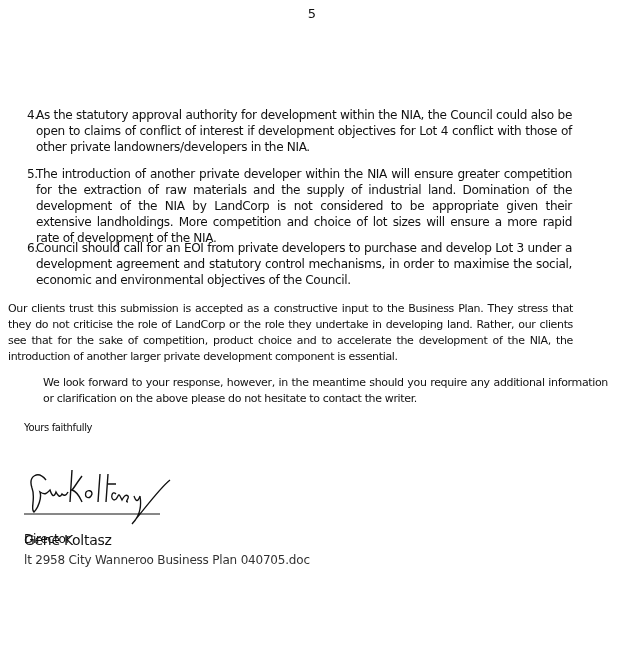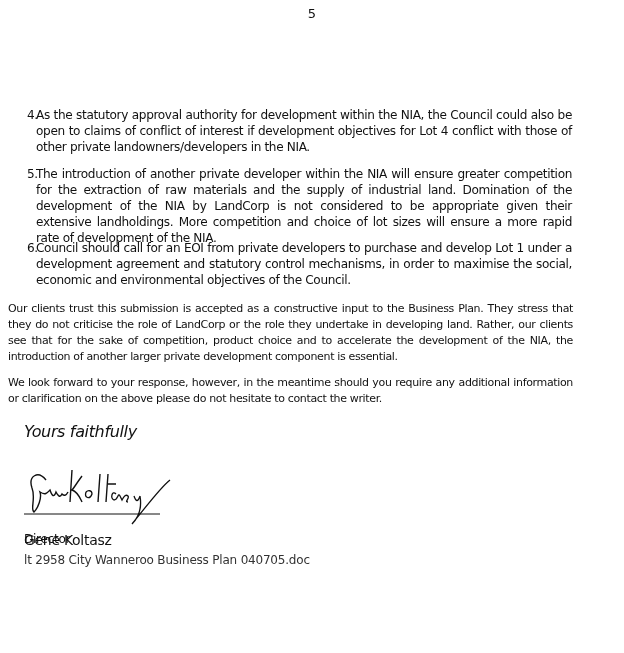--- a/index.html
+++ b/index.html
@@ -5,21 +5,21 @@
   html, body { margin: 0; padding: 0; background: #ffffff; }
   body { width: 624px; height: 653px; position: relative; overflow: hidden;
          font-family: "DejaVu Sans", sans-serif; color: #111; }
   .page-num { position: absolute; top: 6px; left: 0; width: 624px; text-align: center;
               font-size: 13px; color: #111; }
   .item { position: absolute; left: 0; width: 624px; font-size: 12.1px; line-height: 16px; letter-spacing: -0.35px; }
   .item .num { position: absolute; left: 27px; top: 0; }
   .item .txt { position: absolute; left: 36px; width: 536px; text-align: justify; }
   .para { position: absolute; left: 8px; width: 565px; font-size: 11px; line-height: 16px;
           text-align: justify; letter-spacing: -0.35px; }
-  .closing { position: absolute; left: 24px; font-size: 16px; letter-spacing: -0.35px; font-style: italic; }
+  .closing { position: absolute; left: 24px; font-size: 10px; letter-spacing: -0.35px; }
   .sig { position: absolute; left: 20px; top: 462px; width: 160px; height: 64px; }
   .name { position: absolute; left: 24px; top: 516px; font-size: 14px; letter-spacing: -0.3px; margin-top: 16px; }
   .title { position: absolute; left: 24px; top: 532px; font-size: 12.1px; letter-spacing: -0.3px; }
   .footer-ref { position: absolute; left: 24px; top: 553px; font-size: 12px; color: #333; letter-spacing: -0.2px; }
 </style>
 </head>
 <body>
 
 <div>
 
@@ -30,26 +30,26 @@
     <div class="txt">As the statutory approval authority for development within the NIA, the Council could also be open to claims of conflict of interest if development objectives for Lot 4 conflict with those of other private landowners/developers in the NIA.</div>
   </div>
 
   <div class="item" style="top:166px;">
     <span class="num">5.</span>
     <div class="txt">The introduction of another private developer within the NIA will ensure greater competition for the extraction of raw materials and the supply of industrial land. Domination of the development of the NIA by LandCorp is not considered to be appropriate given their extensive landholdings. More competition and choice of lot sizes will ensure a more rapid rate of development of the NIA.</div>
   </div>
 
   <div class="item" style="top:240px;">
     <span class="num">6.</span>
-    <div class="txt">Council should call for an EOI from private developers to purchase and develop Lot 1 under a development agreement and statutory control mechanisms, in order to maximise the social, economic and environmental objectives of the Council.</div>
+    <div class="txt">Council should call for an EOI from private developers to purchase and develop Lot 3 under a development agreement and statutory control mechanisms, in order to maximise the social, economic and environmental objectives of the Council.</div>
   </div>
 
   <div class="para" style="top:301px;">Our clients trust this submission is accepted as a constructive input to the Business Plan. They stress that they do not criticise the role of LandCorp or the role they undertake in developing land. Rather, our clients see that for the sake of competition, product choice and to accelerate the development of the NIA, the introduction of another larger private development component is essential.</div>
 
-  <div class="para" style="top:375px;">We look forward to your response, however, in the meantime should you require any additional information or clarification on the above please do not hesitate to contact the writer.</div>
+  <div class="para" style="top:375px;margin-left:35px;">We look forward to your response, however, in the meantime should you require any additional information or clarification on the above please do not hesitate to contact the writer.</div>
 
   <div class="closing" style="top:422px;">Yours faithfully</div>
 
   <svg class="sig" viewBox="0 0 160 64">
     <path d="M26 18 C18 8 8 14 12 26 C16 36 10 48 14 50 C18 46 22 36 20 30 C26 34 28 30 30 28 C32 34 34 36 36 30 C38 34 40 36 42 32 C44 34 46 34 48 30" fill="none" stroke="#111" stroke-width="1.4"></path>
     <path d="M52 8 L50 40 M62 14 C56 22 54 26 52 28 C58 30 60 36 62 40" fill="none" stroke="#111" stroke-width="1.4"></path>
     <path d="M66 30 C64 36 70 38 72 32 C72 28 68 28 66 30" fill="none" stroke="#111" stroke-width="1.3"></path>
     <path d="M80 12 L78 40 M88 12 L86 40" fill="none" stroke="#111" stroke-width="1.4"></path>
     <path d="M88 22 L96 22 M96 32 C92 28 90 36 94 38 C98 38 98 30 100 34 L102 38 C104 34 106 32 108 34 C110 36 104 40 108 40" fill="none" stroke="#111" stroke-width="1.3"></path>
     <path d="M114 34 C116 40 118 40 120 34 M120 34 C122 46 118 56 112 62 M112 62 C130 40 140 26 150 18" fill="none" stroke="#111" stroke-width="1.3"></path>

